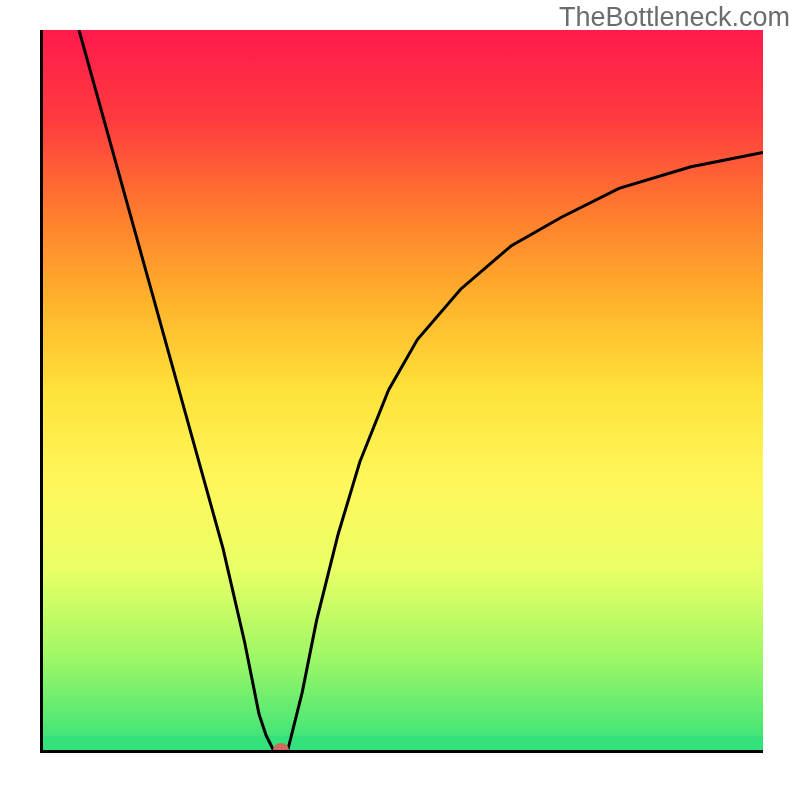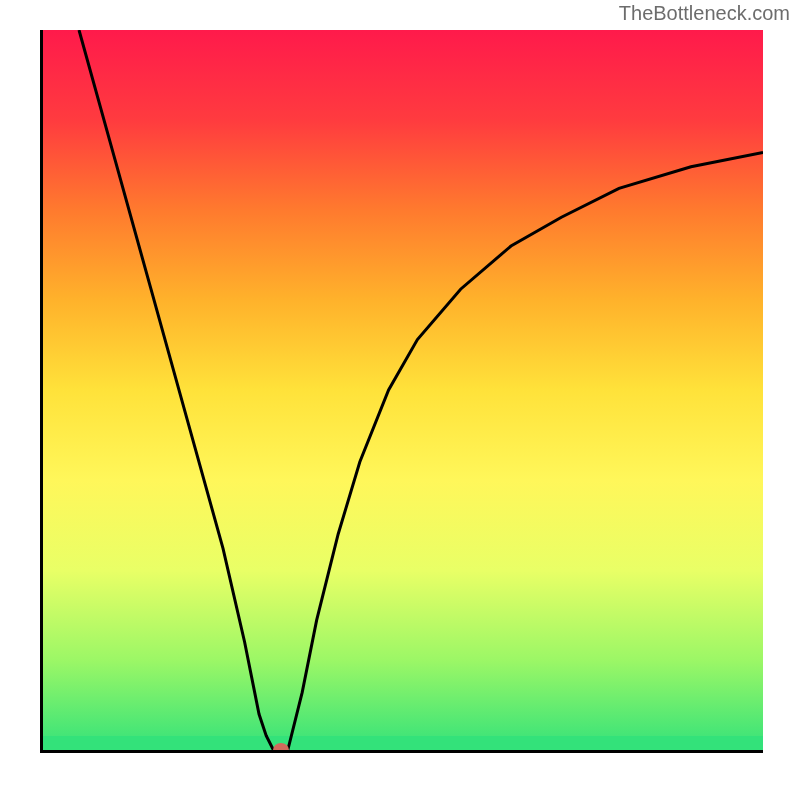--- a/index.html
+++ b/index.html
@@ -1,17 +1,17 @@
 <!DOCTYPE html>
 <html><head>
 <meta charset="utf-8">
 <style>
   html,body{margin:0;padding:0;width:800px;height:800px;overflow:hidden;background:#fff;font-family:Arial,Helvetica,sans-serif}
   .wrap{position:relative;width:800px;height:800px}
-  .watermark{position:absolute;top:2px;right:10px;color:#6c6c6c;font-size:20px;font-weight:500}
+  .watermark{position:absolute;top:2px;right:10px;color:#6c6c6c;font-size:27px;font-weight:500}
   .plot-area{position:absolute;left:40px;top:30px;width:720px;height:720px;border-left:3px solid #000;border-bottom:3px solid #000;overflow:hidden}
   .bg{position:absolute;left:0;top:0;width:100%;height:100%}
   svg.curve{position:absolute;left:0;top:0;width:100%;height:100%}
   .baseline{position:absolute;left:0;bottom:0;width:100%;height:14px;background:#33e27a}
   .marker{position:absolute;width:16px;height:14px;border-radius:50%;background:#d06a5c;transform:translate(-50%,50%)}
 </style>
 </head>
 <body>
 
 <div class="wrap">

